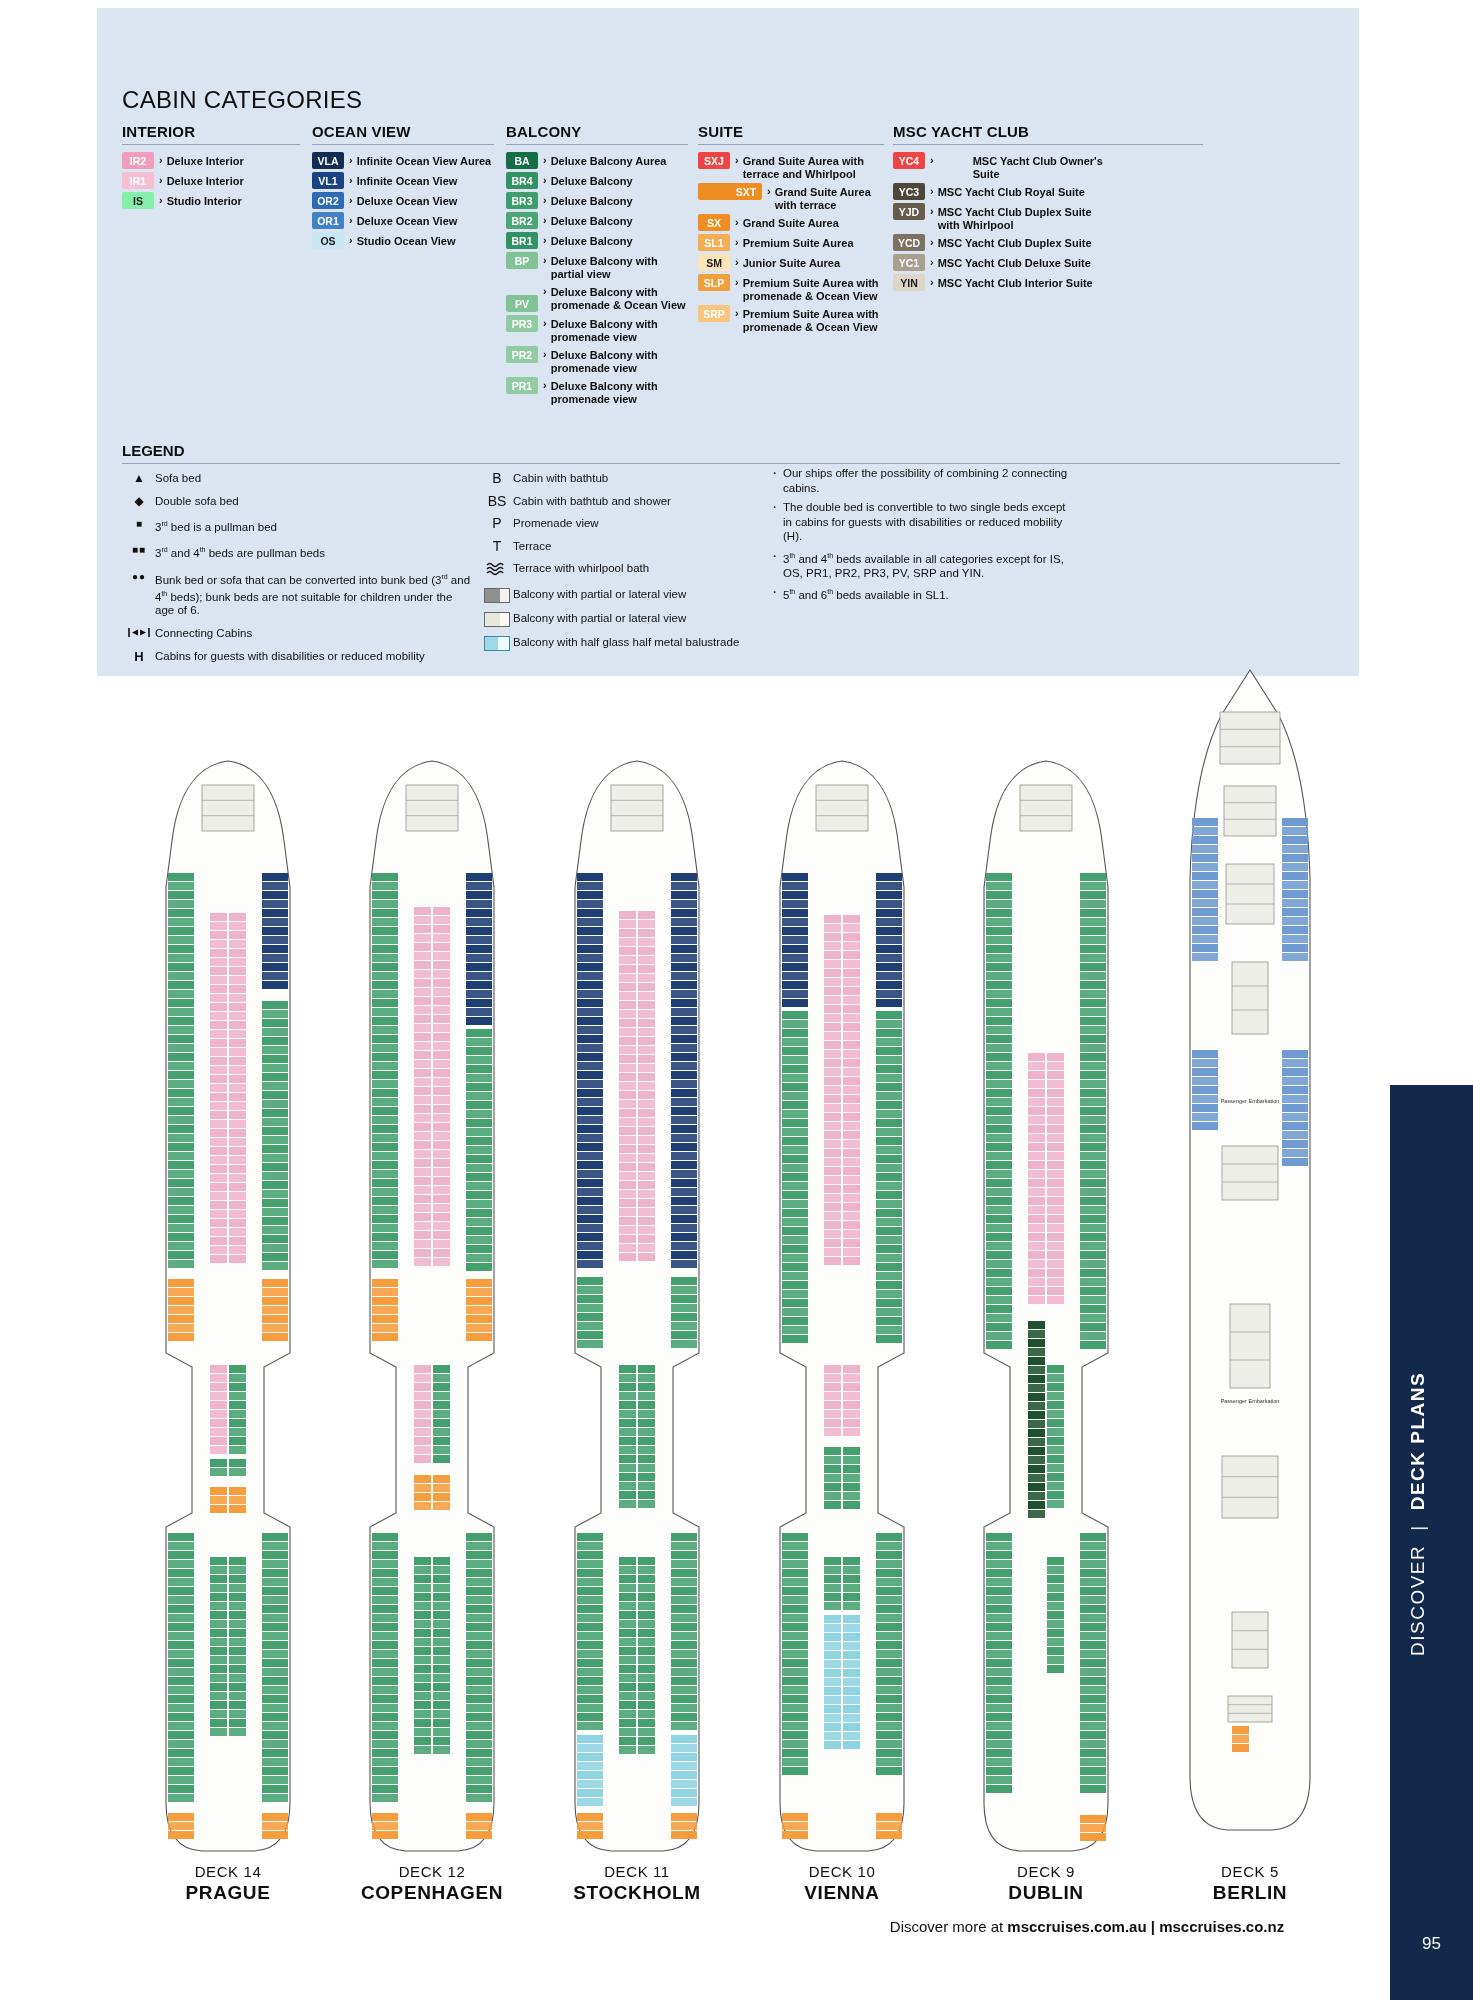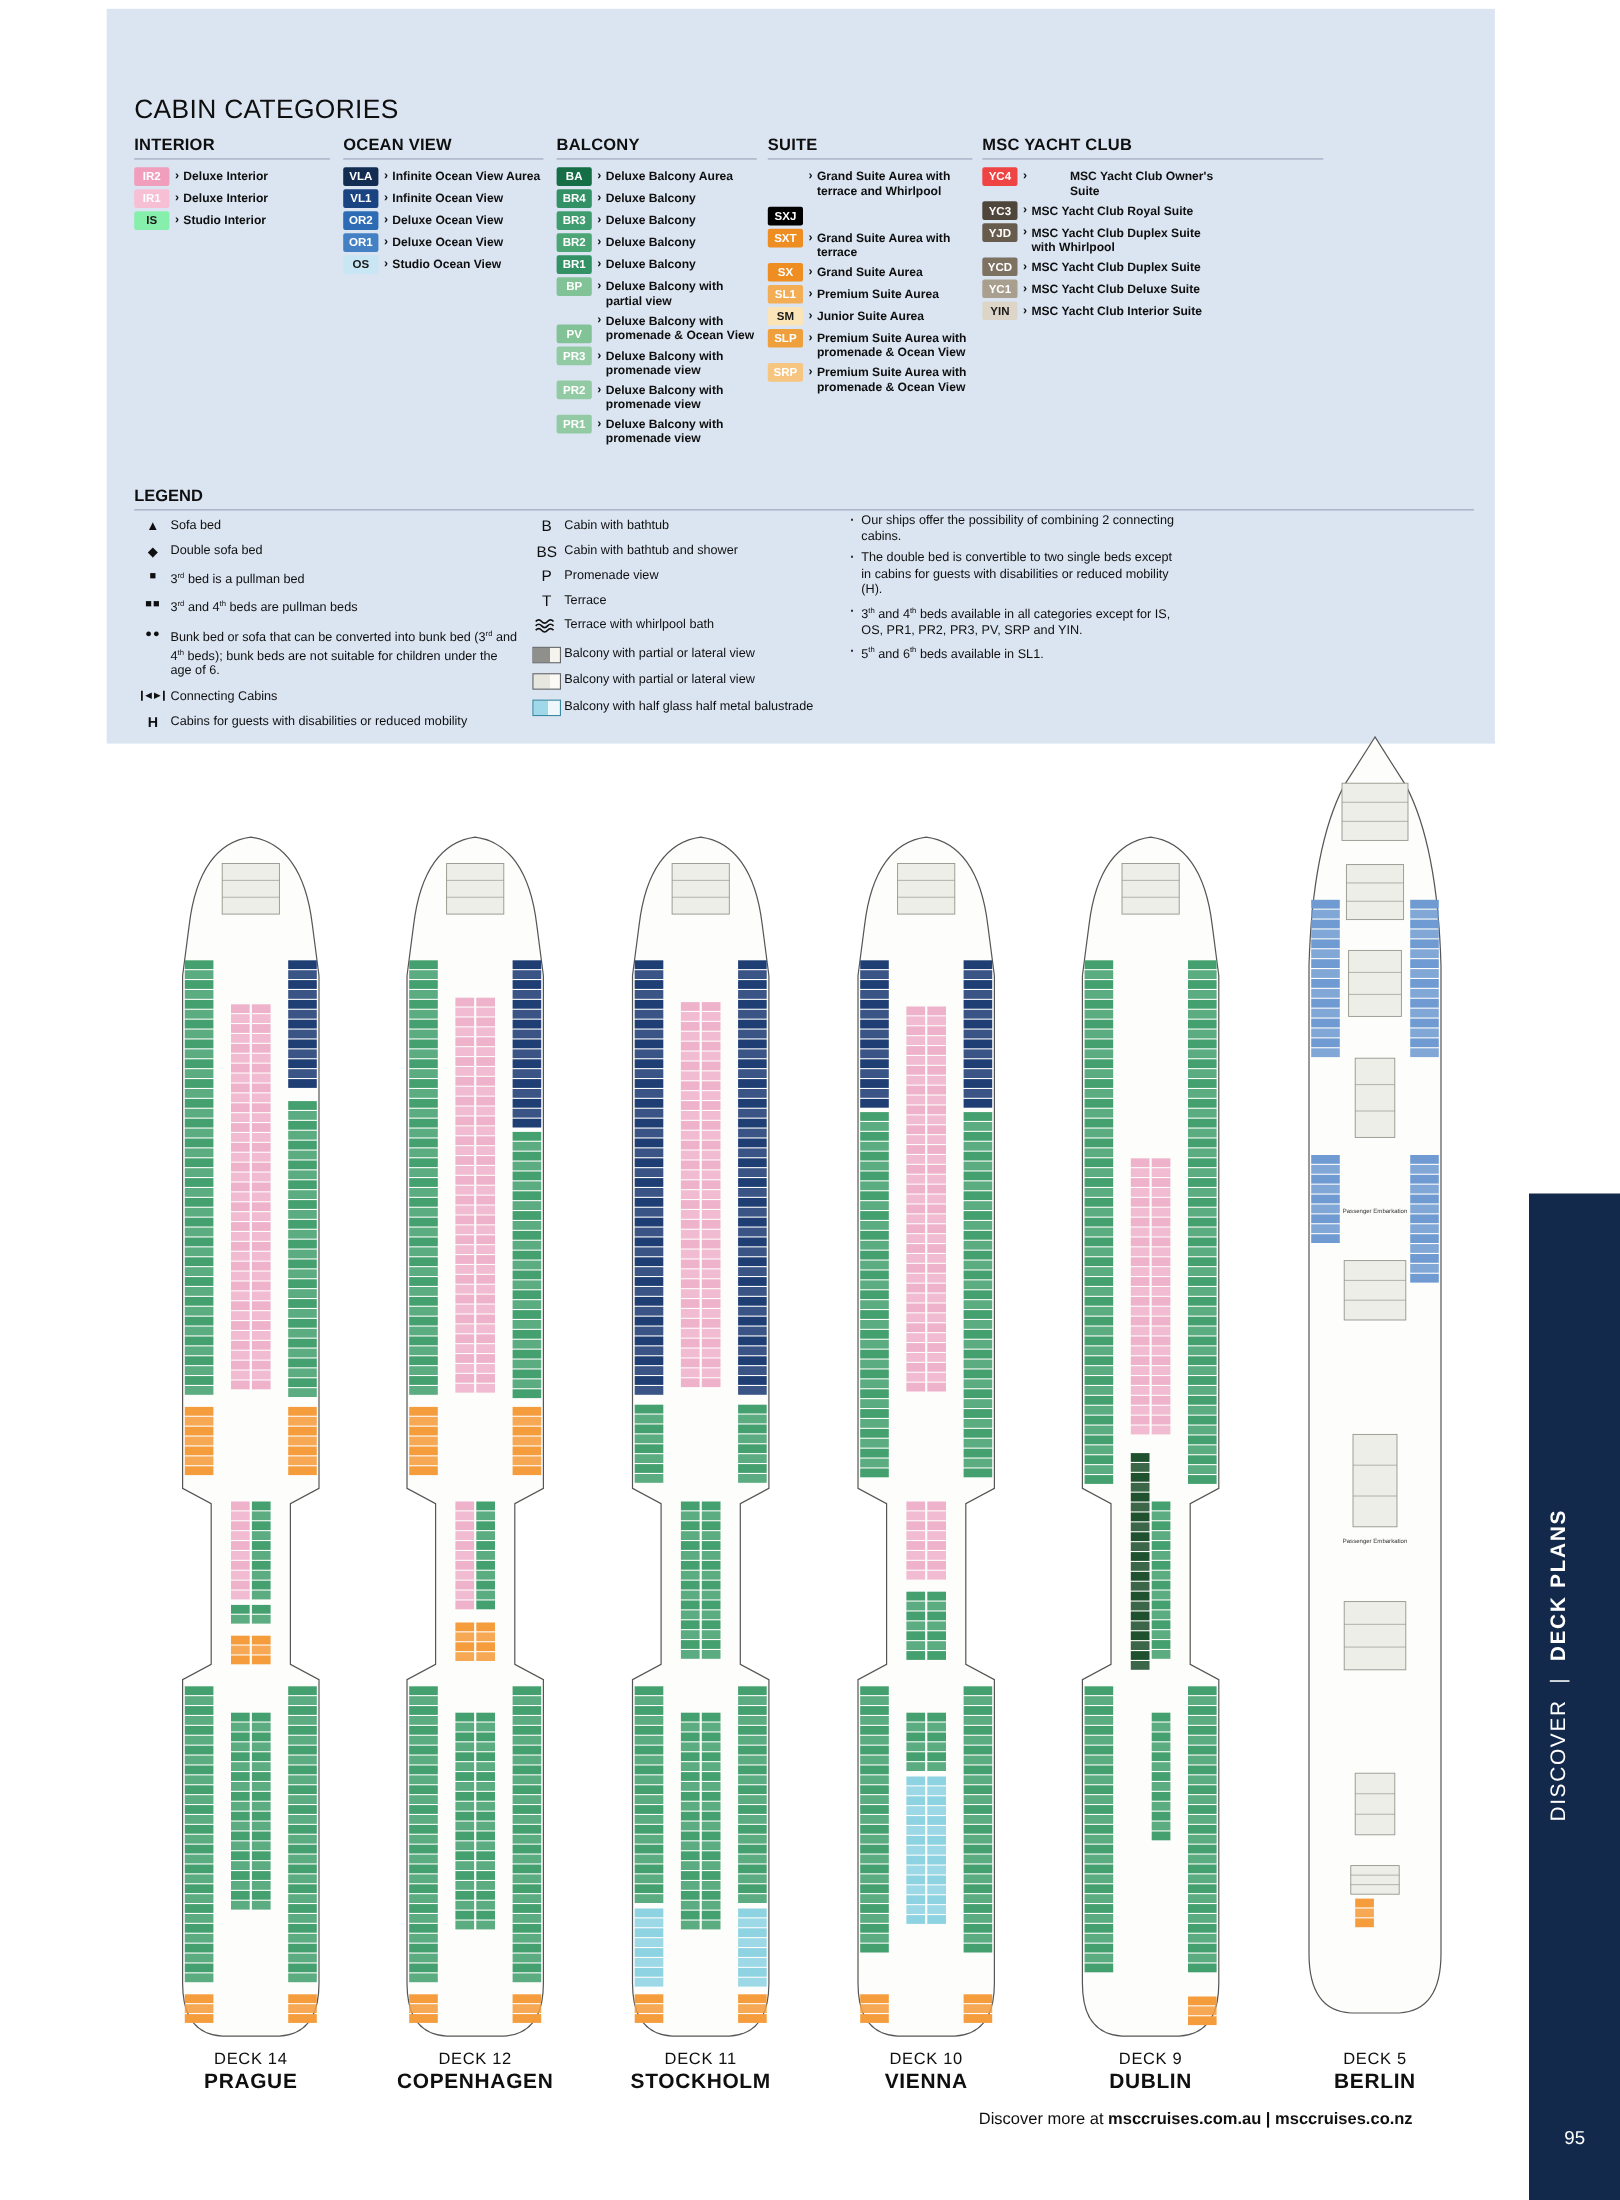--- a/index.html
+++ b/index.html
@@ -153,26 +153,26 @@
         <div class="cat-row">
           <span class="badge" style="background: rgb(146, 203, 163); color: rgb(255, 255, 255);">PR1</span>
           <span class="chev">›</span>
           <span class="desc" style="width: 150px;">Deluxe Balcony with promenade view</span>
         </div>
       </div>
       <div class="cat-col" style="left: 601px; width: 186px; position: absolute;">
         <div class="cat-head">SUITE</div>
         <div class="cat-divider"></div>
         <div class="cat-row">
-          <span class="badge" style="background: #000000; color: rgb(255, 255, 255); margin-top: 36px;">SXJ</span>
+          <span class="badge" style="background: #ef4444; color: rgb(255, 255, 255);">SXJ</span>
           <span class="chev">›</span>
           <span class="desc" style="width: 142px;">Grand Suite Aurea with terrace and Whirlpool</span>
         </div>
         <div class="cat-row">
-          <span class="badge" style="background: rgb(238, 141, 33); color: rgb(255, 255, 255);">SXT</span>
+          <span class="badge" style="background: rgb(238, 141, 33); color: rgb(255, 255, 255); padding-left: 32px;">SXT</span>
           <span class="chev">›</span>
           <span class="desc" style="width: 142px;">Grand Suite Aurea with terrace</span>
         </div>
         <div class="cat-row">
           <span class="badge" style="background: rgb(238, 141, 33); color: rgb(255, 255, 255);">SX</span>
           <span class="chev">›</span>
           <span class="desc" style="width: 142px;">Grand Suite Aurea</span>
         </div>
         <div class="cat-row">
           <span class="badge" style="background: rgb(243, 173, 85); color: rgb(255, 255, 255);">SL1</span>

